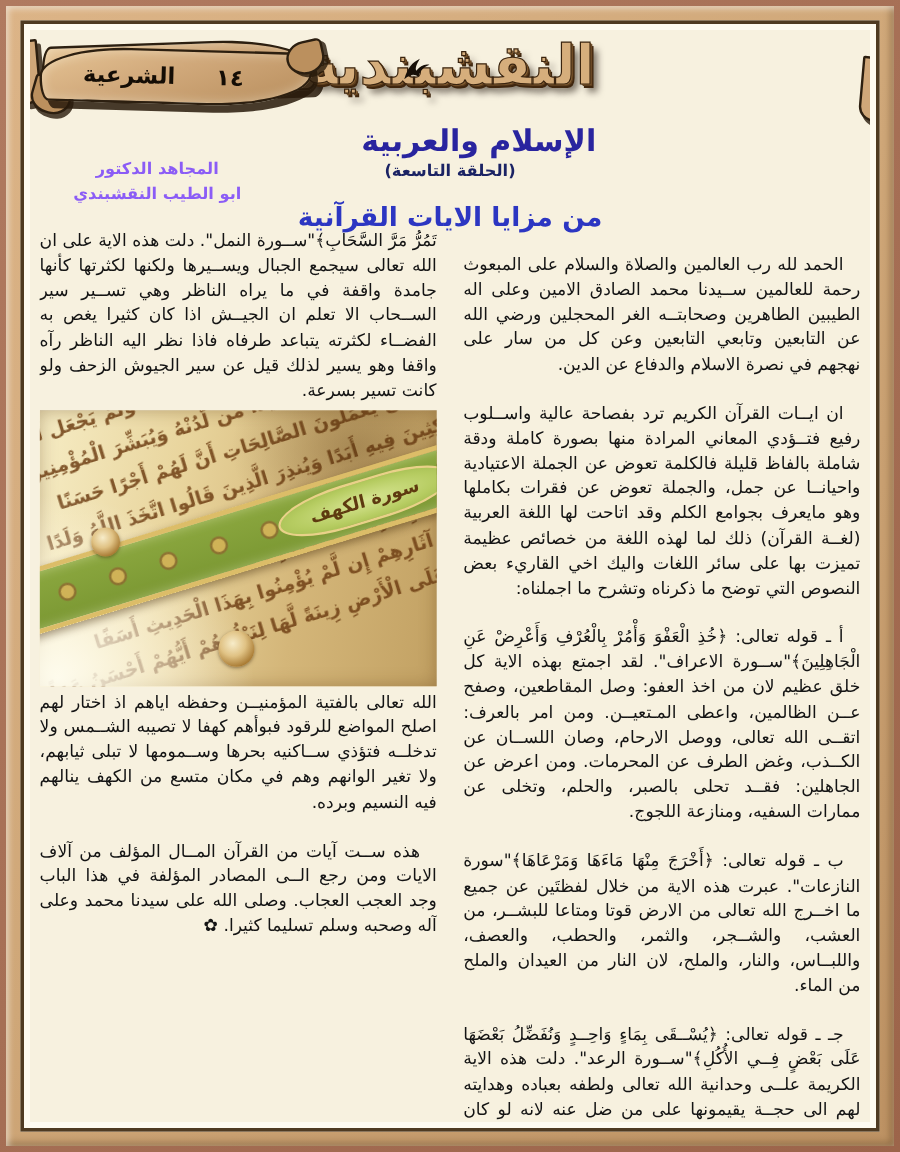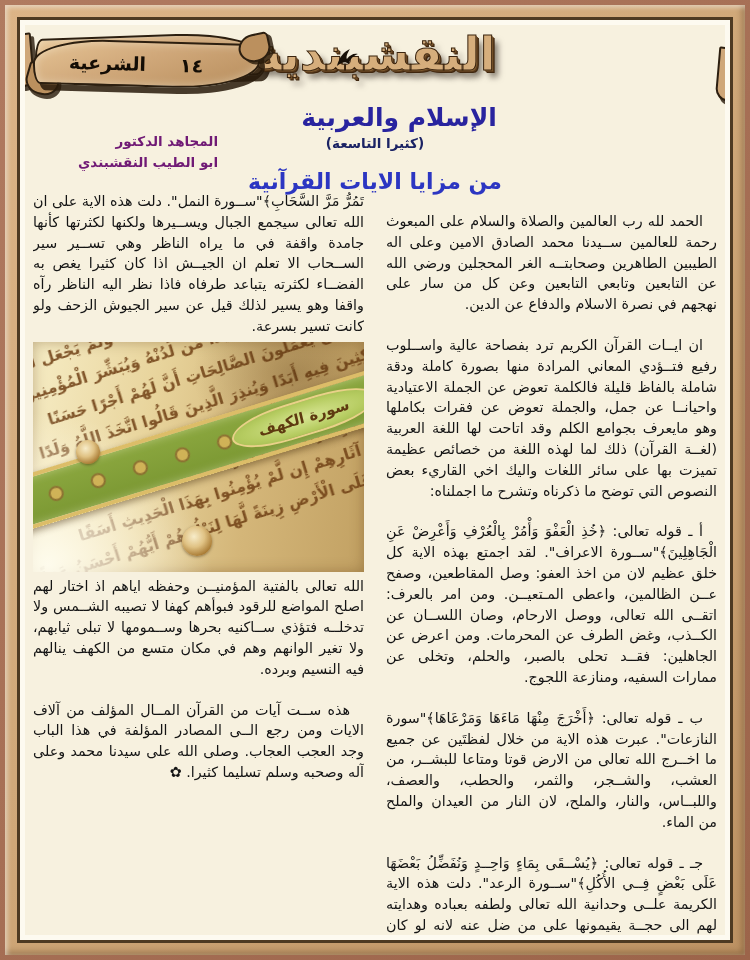--- a/index.html
+++ b/index.html
@@ -63,22 +63,22 @@
     text-shadow: 1px 1px 0 #8a6436, 2px 2px 0 #5e3e1e, 3px 3px 0 #3f260e, 6px 7px 6px rgba(20,10,0,.55);
     -webkit-text-stroke: 1px #3a240f;
   }
   .logo-ornament { position:absolute; left:50%; top:-2px; transform:translateX(-160%); }
   
   .title-block { position:relative; height:88px; text-align:center; }
   .main-title   { font-size:25px; font-weight:bold; color:#29249f; padding-top:2px;padding-left:48px; }
   .episode      { font-size:13.5px; font-weight:bold; color:#1b2364; margin-top:3px; }
   .subtitle     { font-size:22px; font-weight:bold; color:#2c36c2; margin-top:18px; }
   .author {
-    position:absolute; right:auto; left:53px; top:30px;
-    color:#701a75; font-size:13.5px; font-weight:bold; line-height:1.55; text-align:right;
+    position:absolute; right:auto; left:36px; top:30px;
+    color:#8b5cf6; font-size:13.5px; font-weight:bold; line-height:1.55; text-align:center;
   }
   
   .columns { display:flex; gap:22px; padding:2px 8px 0; height:746px; overflow:hidden; }
   .col { flex:1; font-size:14.3px; line-height:20.8px; text-align:justify; overflow:hidden; }
   .para { text-indent:14px;margin-top:20px; }
   .cont { text-indent:0; }
   
   .qphoto {
     position:relative; width:100%; height:230px; margin:5px 0 4px; overflow:hidden;
     background:linear-gradient(100deg,#f6ecc4 0%,#e8d49c 35%,#d4b679 65%,#c2a163 100%);
@@ -149,21 +149,21 @@
       </div>
 
       <div class="ribbon ribbon-left">
         <span>١٤</span>
         <span>الشرعية</span>
       </div>
     </div>
 
     <div class="title-block">
       <div class="main-title">الإسلام والعربية</div>
-      <div class="episode">(كثيرا التاسعة)</div>
+      <div class="episode">(الحلقة التاسعة)</div>
       <div class="subtitle">من مزايا الايات القرآنية</div>
       <div class="author">
         <div>المجاهد الدكتور</div>
         <div>ابو الطيب النقشبندي</div>
       </div>
     </div>
 
     <div class="columns">
 
       <div class="col">

